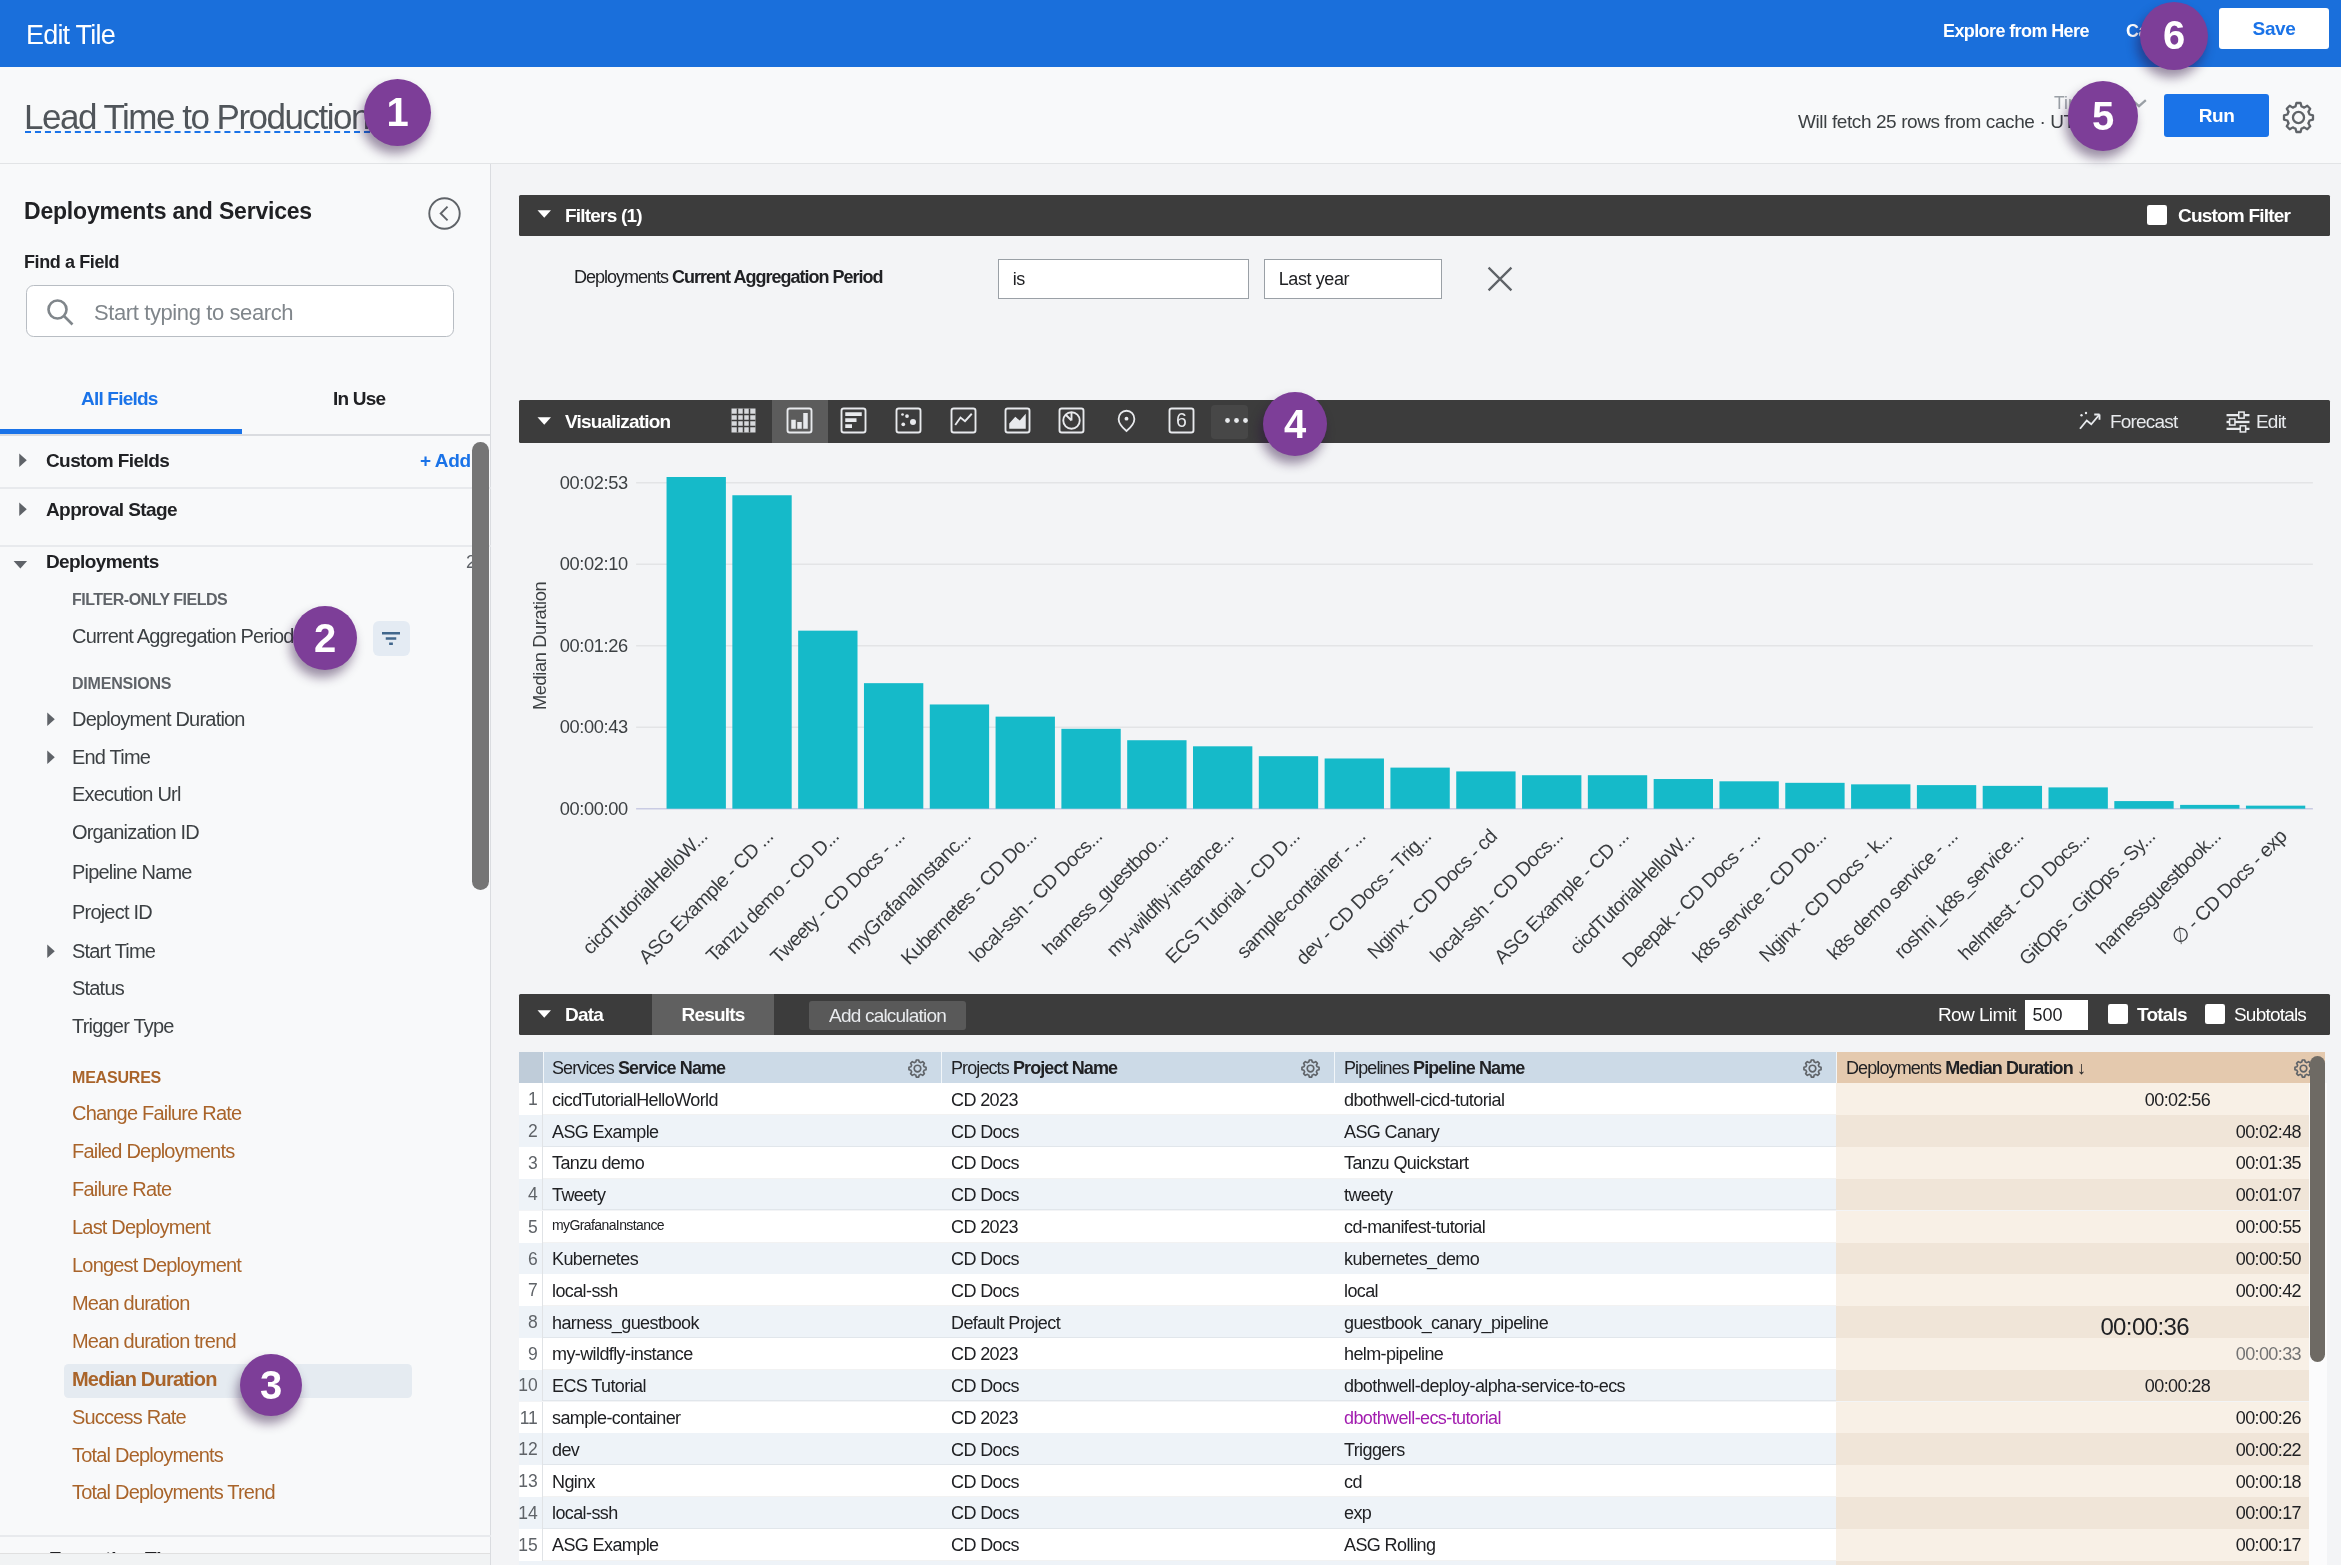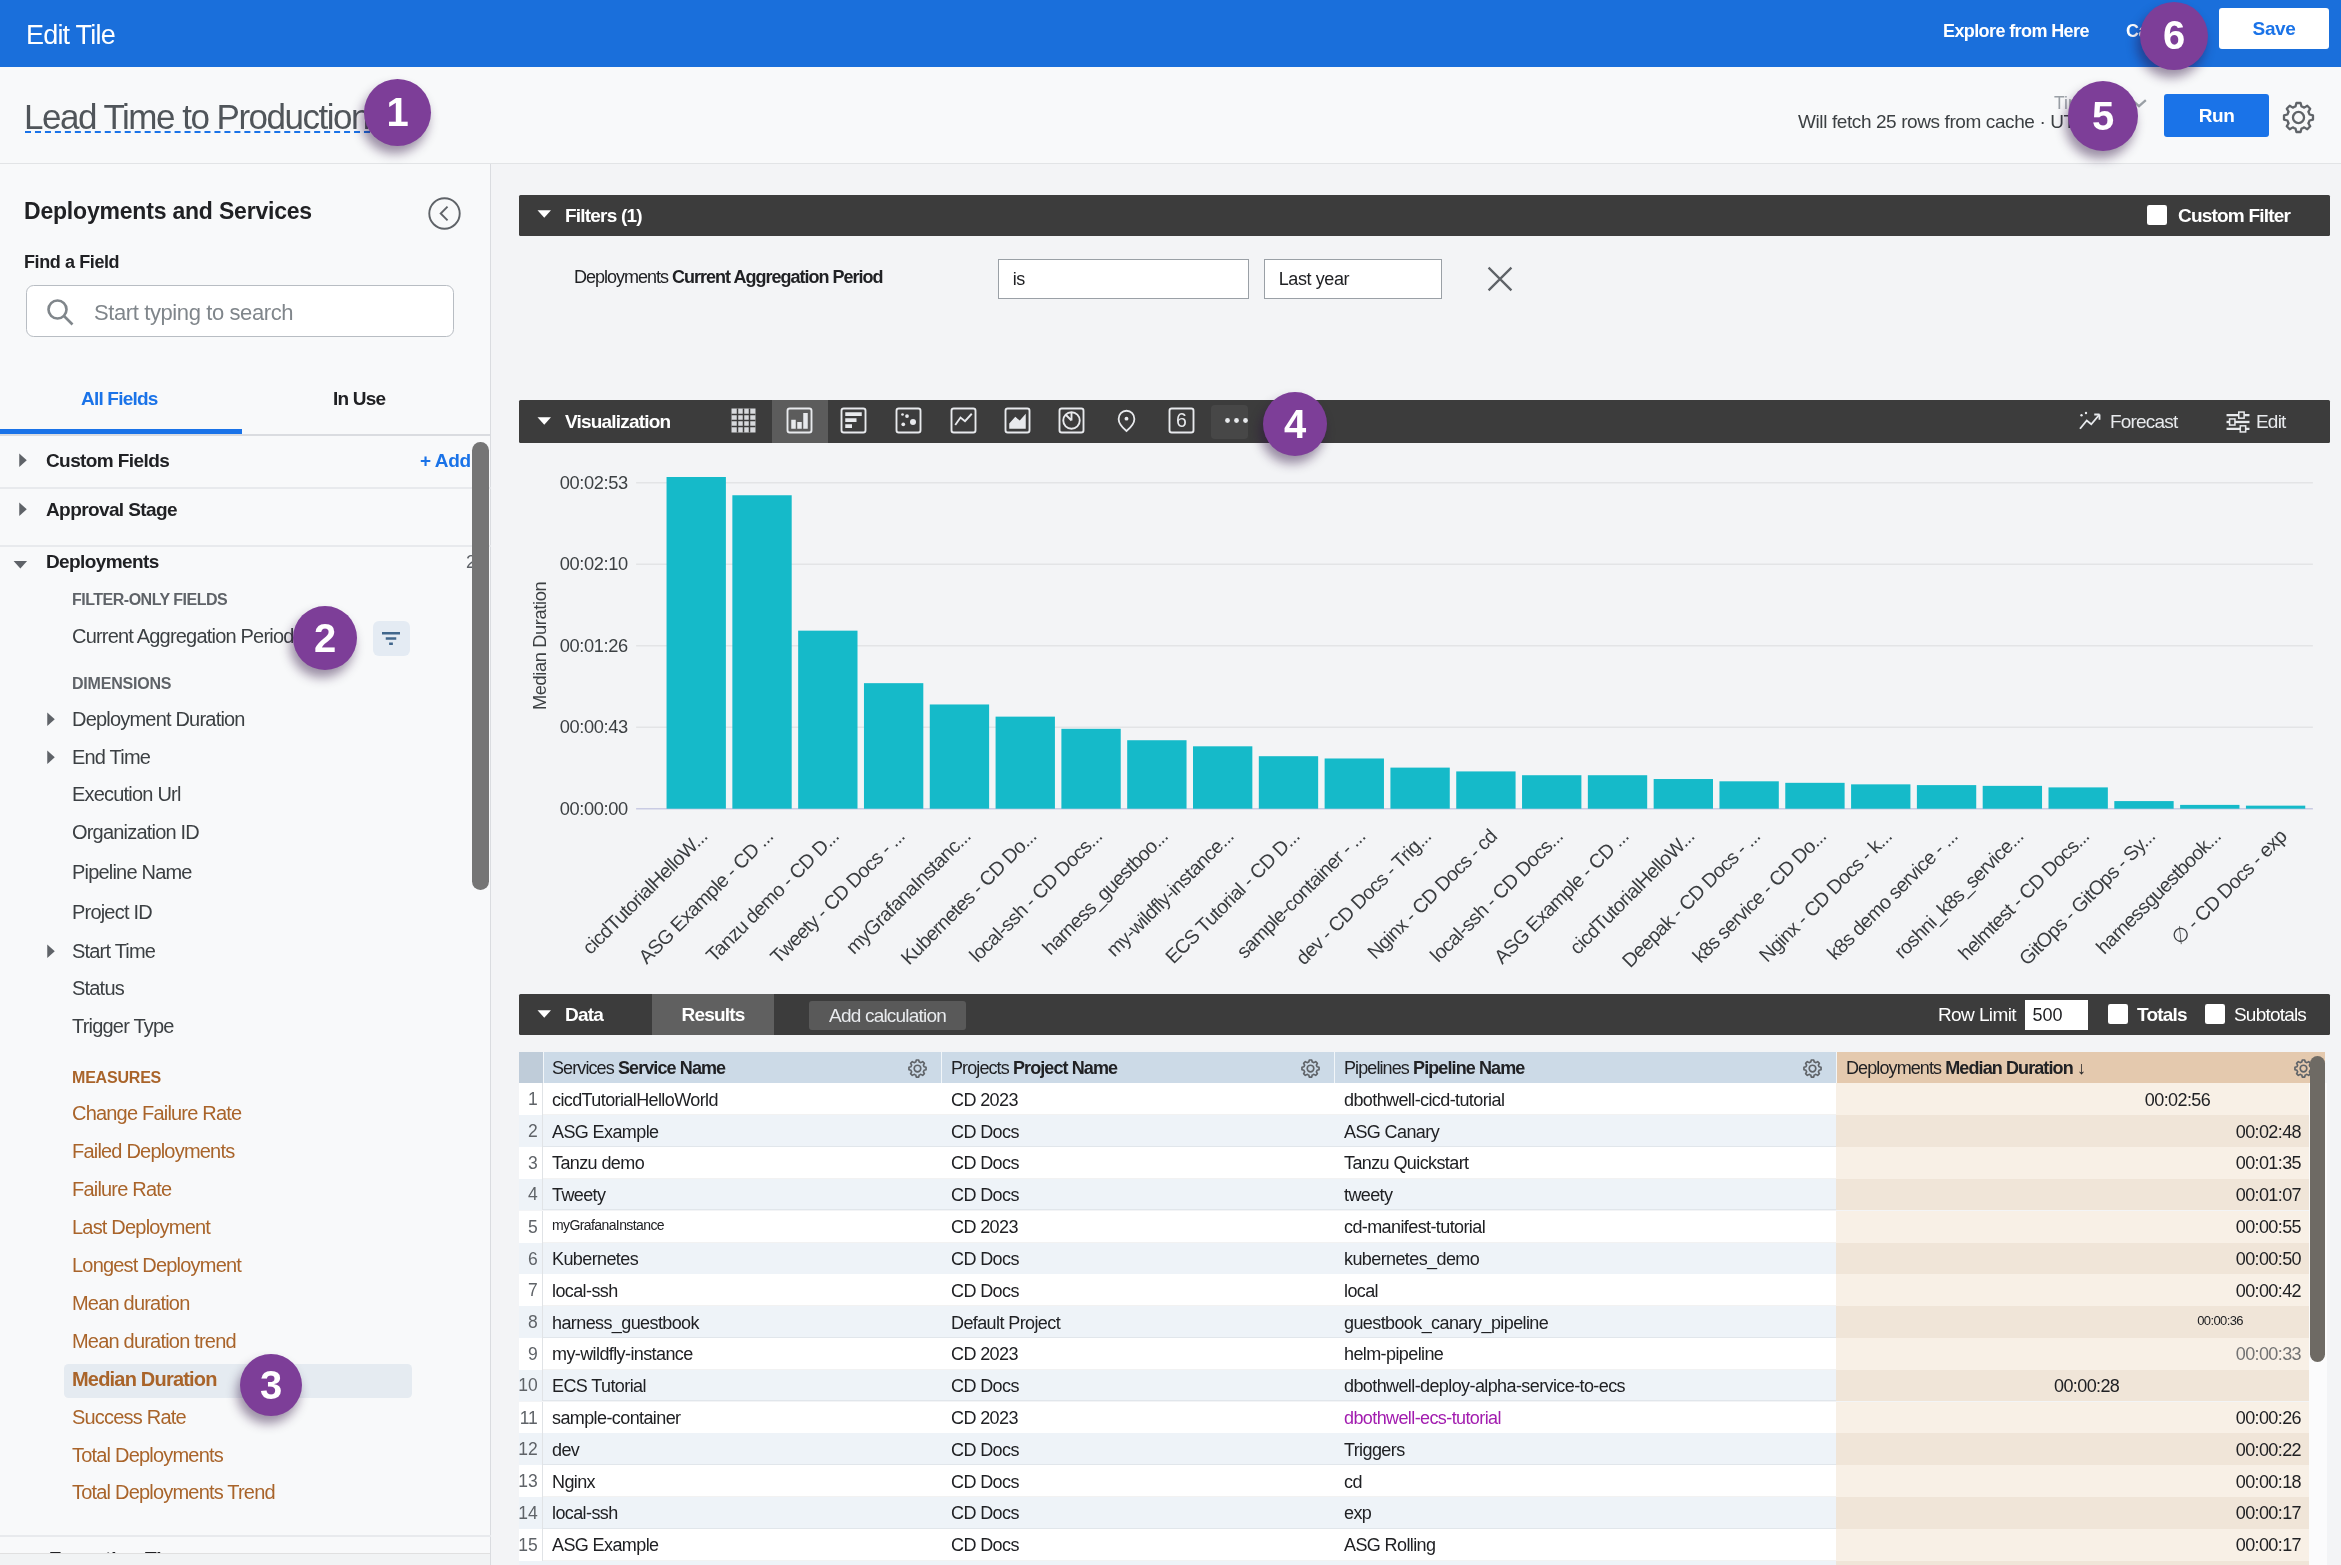--- a/index.html
+++ b/index.html
@@ -349,35 +349,35 @@
 <div class="abs" style="left:552px;top:1281px;font-size:18px;letter-spacing:-0.6px;color:#202124">local-ssh</div>
 <div class="abs" style="left:951px;top:1281px;font-size:18px;letter-spacing:-0.6px;color:#202124">CD Docs</div>
 <div class="abs" style="left:1344px;top:1281px;font-size:18px;letter-spacing:-0.6px;color:#202124">local</div>
 <div class="abs" style="left:2054px;top:1281px;width:247px;font-size:18px;letter-spacing:-0.6px;color:#202124;text-align:right">00:00:42</div>
 <div class="abs" style="left:519px;top:1306px;width:1317px;height:32px;background:#eef3f8;border-bottom:0.8px solid rgba(0,0,0,0.05)"></div>
 <div class="abs" style="left:1836px;top:1306px;width:473px;height:32px;background:#f0e5d8"></div>
 <div class="abs" style="left:519px;top:1306px;width:23.6px;height:32px;border-right:1.5px solid #e0e3e6;font-size:17.5px;color:#5f6368;display:flex;align-items:center;justify-content:flex-end;padding-right:3.8px;background:#eef3f8">8</div>
 <div class="abs" style="left:552px;top:1313px;font-size:18px;letter-spacing:-0.6px;color:#202124">harness_guestbook</div>
 <div class="abs" style="left:951px;top:1313px;font-size:18px;letter-spacing:-0.6px;color:#202124">Default Project</div>
 <div class="abs" style="left:1344px;top:1313px;font-size:18px;letter-spacing:-0.6px;color:#202124">guestbook_canary_pipeline</div>
-<div class="abs" style="left:1996px;top:1313px;width:247px;font-size:13px;letter-spacing:-0.6px;color:#202124;text-align:right">00:00:36</div>
+<div class="abs" style="left:1942px;top:1313px;width:247px;font-size:24px;letter-spacing:-0.6px;color:#202124;text-align:right">00:00:36</div>
 <div class="abs" style="left:519px;top:1338px;width:1317px;height:32px;background:#ffffff;border-bottom:0.8px solid rgba(0,0,0,0.05)"></div>
 <div class="abs" style="left:1836px;top:1338px;width:473px;height:32px;background:#f8f0e6"></div>
 <div class="abs" style="left:519px;top:1338px;width:23.6px;height:32px;border-right:1.5px solid #e0e3e6;font-size:17.5px;color:#5f6368;display:flex;align-items:center;justify-content:flex-end;padding-right:3.8px;background:#ffffff">9</div>
 <div class="abs" style="left:552px;top:1344px;font-size:18px;letter-spacing:-0.6px;color:#202124">my-wildfly-instance</div>
 <div class="abs" style="left:951px;top:1344px;font-size:18px;letter-spacing:-0.6px;color:#202124">CD 2023</div>
 <div class="abs" style="left:1344px;top:1344px;font-size:18px;letter-spacing:-0.6px;color:#202124">helm-pipeline</div>
 <div class="abs" style="left:2054px;top:1344px;width:247px;font-size:18px;letter-spacing:-0.6px;color:#737373;text-align:right">00:00:33</div>
 <div class="abs" style="left:519px;top:1370px;width:1317px;height:31px;background:#eef3f8;border-bottom:0.8px solid rgba(0,0,0,0.05)"></div>
 <div class="abs" style="left:1836px;top:1370px;width:473px;height:31px;background:#f0e5d8"></div>
 <div class="abs" style="left:519px;top:1370px;width:23.6px;height:31px;border-right:1.5px solid #e0e3e6;font-size:17.5px;color:#5f6368;display:flex;align-items:center;justify-content:flex-end;padding-right:3.8px;background:#eef3f8">10</div>
 <div class="abs" style="left:552px;top:1376px;font-size:18px;letter-spacing:-0.6px;color:#202124">ECS Tutorial</div>
 <div class="abs" style="left:951px;top:1376px;font-size:18px;letter-spacing:-0.6px;color:#202124">CD Docs</div>
 <div class="abs" style="left:1344px;top:1376px;font-size:18px;letter-spacing:-0.6px;color:#202124">dbothwell-deploy-alpha-service-to-ecs</div>
-<div class="abs" style="left:2054px;top:1376px;width:247px;font-size:18px;letter-spacing:-0.6px;color:#202124;text-align:left">00:00:28</div>
+<div class="abs" style="left:2054px;top:1376px;width:247px;font-size:18px;letter-spacing:-0.6px;color:#202124;text-align:center">00:00:28</div>
 <div class="abs" style="left:519px;top:1402px;width:1317px;height:32px;background:#ffffff;border-bottom:0.8px solid rgba(0,0,0,0.05)"></div>
 <div class="abs" style="left:1836px;top:1402px;width:473px;height:32px;background:#f8f0e6"></div>
 <div class="abs" style="left:519px;top:1402px;width:23.6px;height:32px;border-right:1.5px solid #e0e3e6;font-size:17.5px;color:#5f6368;display:flex;align-items:center;justify-content:flex-end;padding-right:3.8px;background:#ffffff">11</div>
 <div class="abs" style="left:552px;top:1408px;font-size:18px;letter-spacing:-0.6px;color:#202124">sample-container</div>
 <div class="abs" style="left:951px;top:1408px;font-size:18px;letter-spacing:-0.6px;color:#202124">CD 2023</div>
 <div class="abs" style="left:1344px;top:1408px;font-size:18px;letter-spacing:-0.6px;color:#a21caf">dbothwell-ecs-tutorial</div>
 <div class="abs" style="left:2054px;top:1408px;width:247px;font-size:18px;letter-spacing:-0.6px;color:#202124;text-align:right">00:00:26</div>
 <div class="abs" style="left:519px;top:1433px;width:1317px;height:32px;background:#eef3f8;border-bottom:0.8px solid rgba(0,0,0,0.05)"></div>
 <div class="abs" style="left:1836px;top:1433px;width:473px;height:32px;background:#f0e5d8"></div>
 <div class="abs" style="left:519px;top:1433px;width:23.6px;height:32px;border-right:1.5px solid #e0e3e6;font-size:17.5px;color:#5f6368;display:flex;align-items:center;justify-content:flex-end;padding-right:3.8px;background:#eef3f8">12</div>

